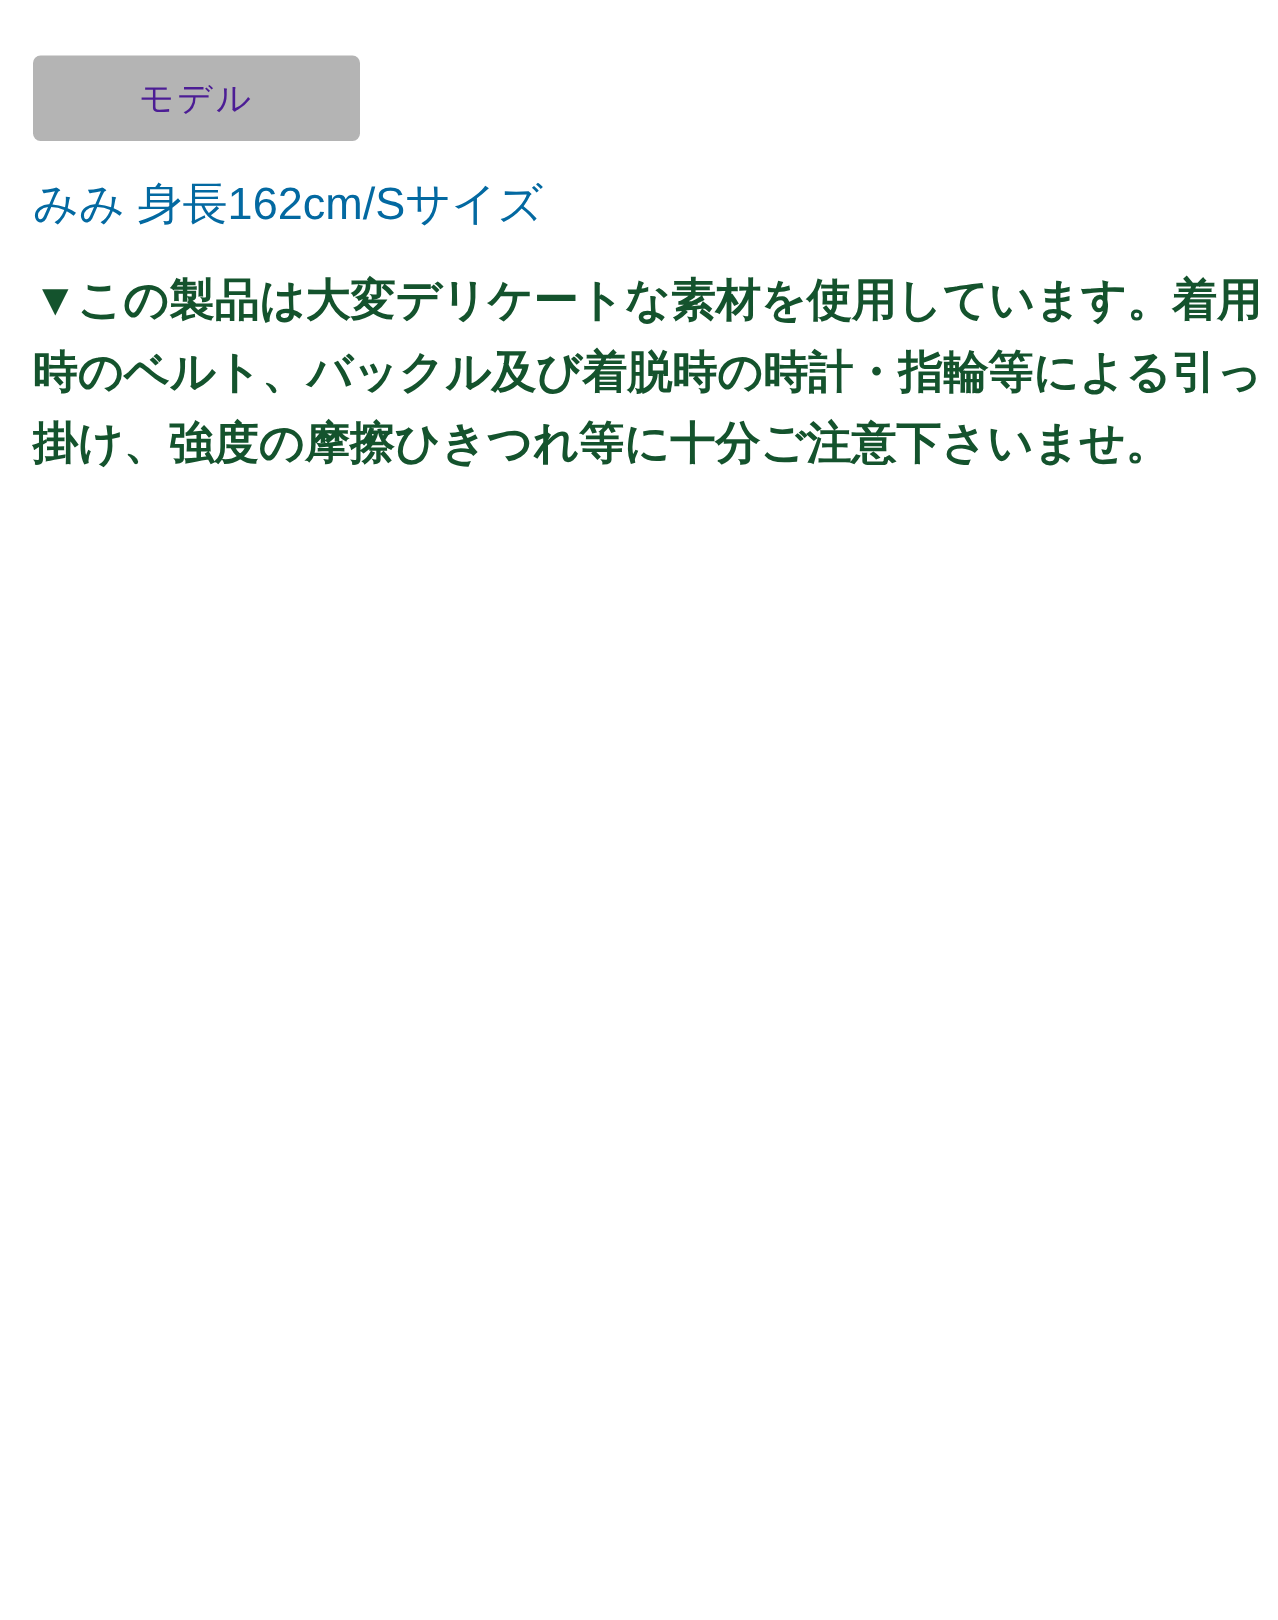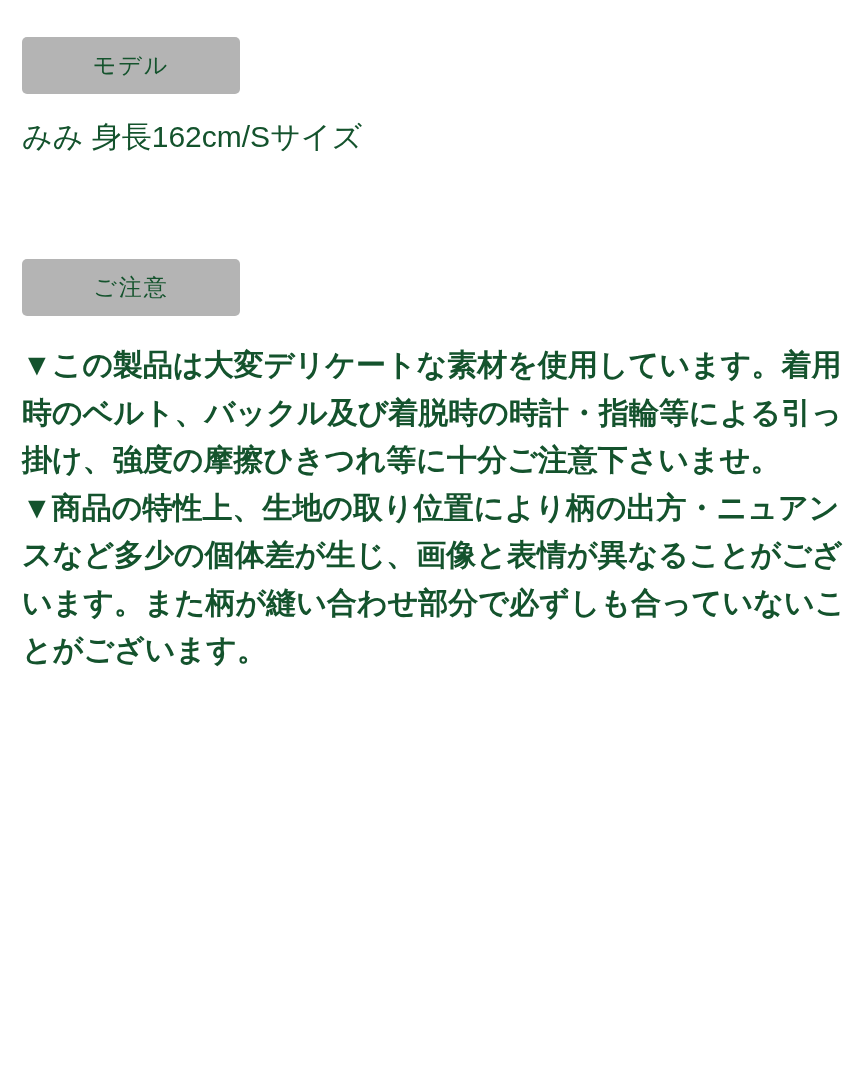--- a/index.html
+++ b/index.html
@@ -17,39 +17,39 @@
   .content {
     padding: 0 22px;
     box-sizing: border-box;
     width: 852px;
   }
   .badge {
     width: 218px;
     height: 57px;
     background: #b4b4b4;
     border-radius: 5px;
-    color: #14532d;
+    color: #4c1d95;
     font-size: 23px;
     letter-spacing: 2px;
     display: flex;
     align-items: center;
     justify-content: center;
     box-sizing: border-box;
   }
   .badge--model {
     margin-top: 37px;
   }
   .badge--notice {
     margin-top: 107px;
   }
   .model-info {
     margin: 28px 0 0 0;
     font-size: 30px;
     line-height: 30px;
-    color: #14532d;
+    color: #0369a1;
     white-space: pre;
   }
   .notice-block {
     margin-top: 25px;
   }
   .notice-item {
     margin: 0;
     padding: 0;
     font-size: 30px;
     line-height: 47.5px;
@@ -61,25 +61,20 @@
 </style>
 </head>
 <body>
 
 <div class="content">
 
   <div class="badge badge--model">モデル</div>
 
   <p class="model-info">みみ 身長162cm/Sサイズ</p>
 
-  <div class="badge badge--notice">ご注意</div>
 
   <div class="notice-block">
     <p class="notice-item">▼この製品は大変デリケートな素材を使用しています。着用
 時のベルト、バックル及び着脱時の時計・指輪等による引っ
 掛け、強度の摩擦ひきつれ等に十分ご注意下さいませ。</p>
-    <p class="notice-item">▼商品の特性上、生地の取り位置により柄の出方・ニュアン
-スなど多少の個体差が生じ、画像と表情が異なることがござ
-います。また柄が縫い合わせ部分で必ずしも合っていないこ
-とがございます。</p>
   </div>
 
 </div>
 
 </body></html>

